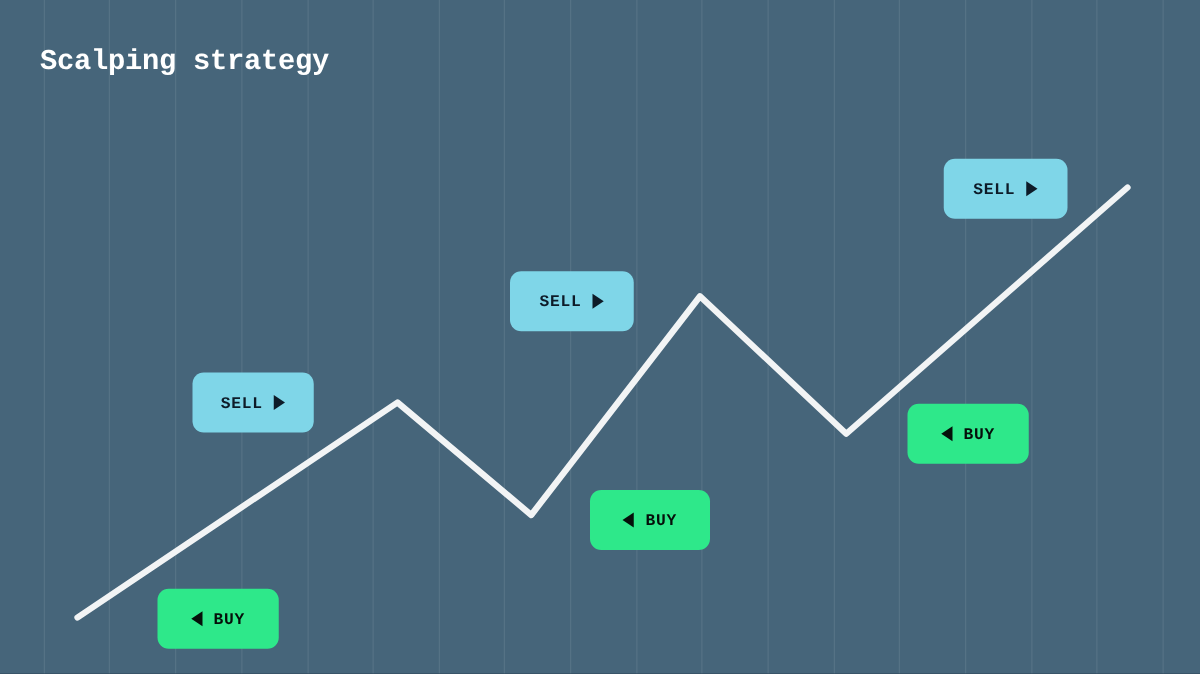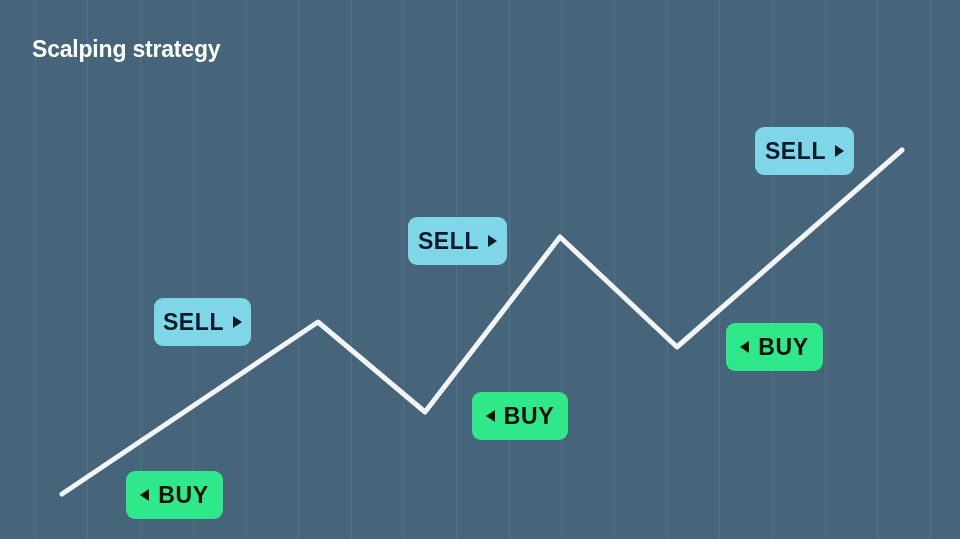--- a/index.html
+++ b/index.html
@@ -9,21 +9,21 @@
     background: #2a3d4d;
   }
   * { box-sizing: border-box; }
 
   #stage {
     position: relative;
     width: 960px;
     height: 539px;
     overflow: hidden;
     background: #46657a;
-    font-family: Liberation Sans, sans-serif;
+    font-family: Liberation Mono, monospace;
   }
 
   
   #grid {
     position: absolute;
     inset: 0;
     pointer-events: none;
   }
   #grid .gl {
     position: absolute;
@@ -57,21 +57,21 @@
 
   
   .badge {
     position: absolute;
     display: flex;
     align-items: center;
     justify-content: center;
     gap: 9px;
     height: 48px;
     border-radius: 9px;
-    font-size: 23px;
+    font-size: 13px;
     font-weight: 700;
     letter-spacing: 0.6px;
     user-select: none;
     cursor: pointer;
   }
   .badge.sell {
     background: #7fd6e8;
     color: #0d1b28;
   }
   .badge.buy {

